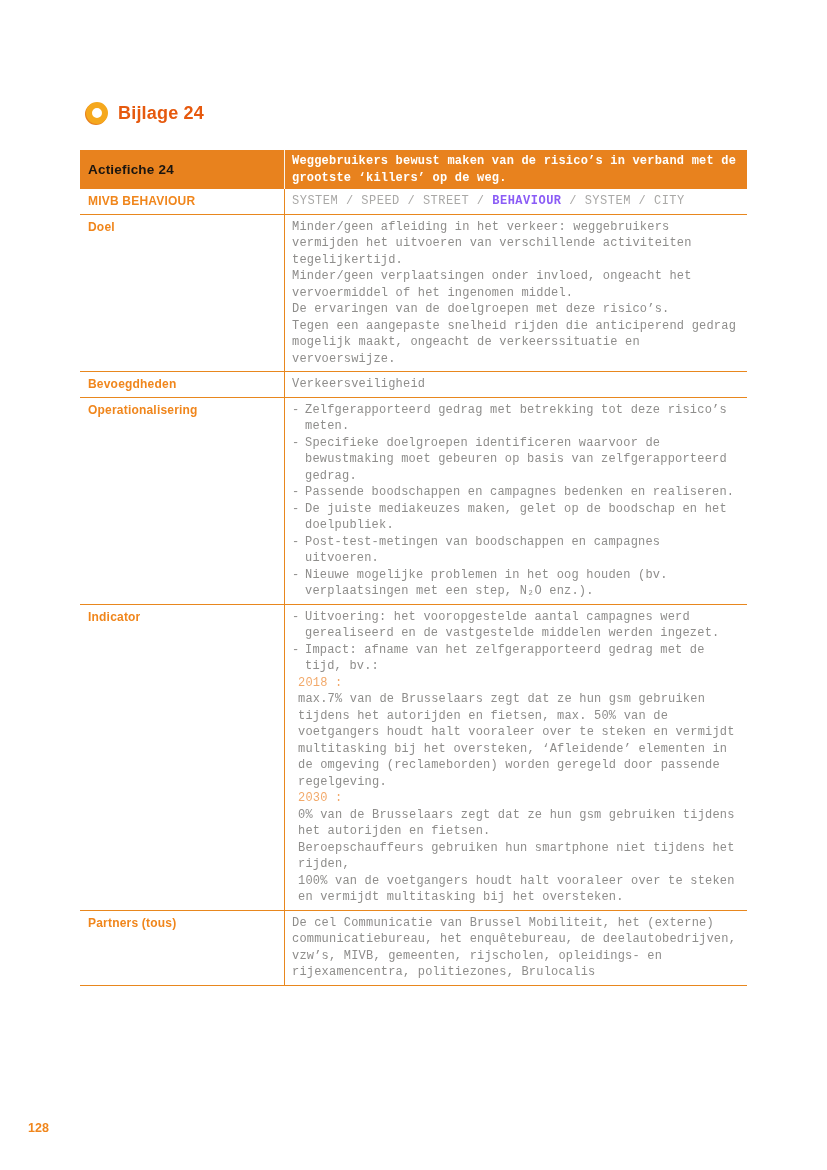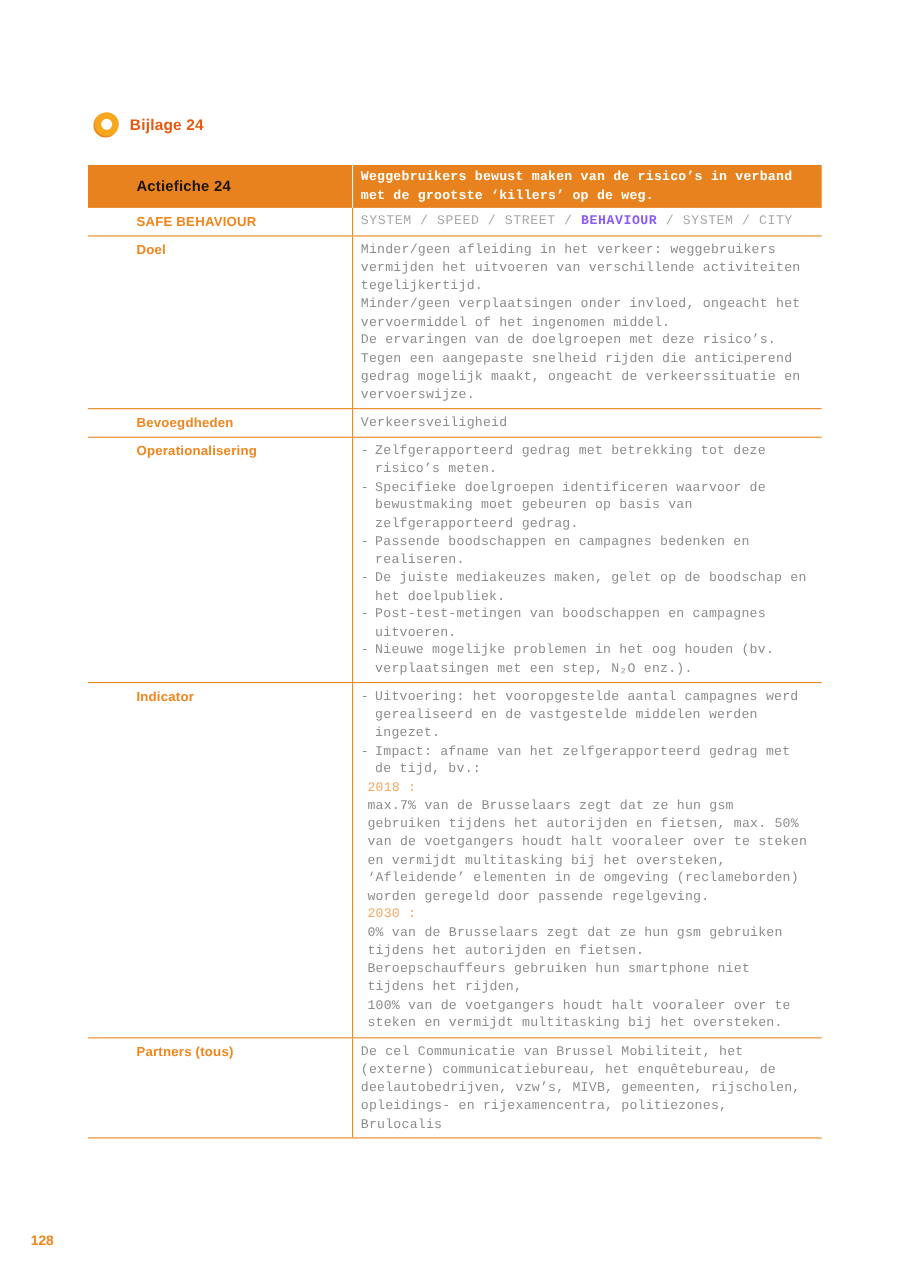--- a/index.html
+++ b/index.html
@@ -17,37 +17,36 @@
     display: flex; align-items: center; gap: 10px;
   }
   .ring-icon {
     width: 22px; height: 22px;
     border-radius: 50%;
     border: 6px solid #F5A81D;
     background: #fff;
     box-shadow: -1px 1px 0 0 #E8821E;
   }
   .page-title {
-    font-size: 14px; font-weight: bold;
+    font-size: 18px; font-weight: bold;
     color: #E6590E;
     letter-spacing: 0.2px;
   }
 
   
   .fiche-table {
     position: absolute; left: 80px; top: 150px;
     width: 667px;
     font-size: 12px;
     color: #8E8D8B;
   }
   .row {
     display: grid;
     grid-template-columns: 204px 1fr;
     border-bottom: 1px solid #E8871E;
-    padding-left: 36px;
   }
   .label-cell {
     color: #F0861C;
     font-weight: bold;
     font-size: 12px;
     padding: 5px 8px 4px 8px;
     letter-spacing: 0.2px;
   }
   .content-cell {
     padding: 4px 8px 4px 7px;
@@ -108,21 +107,21 @@
 </div>
 
 <div class="fiche-table">
 
   <div class="row header-row">
     <div class="label-cell">Actiefiche 24</div>
     <div class="content-cell">Weggebruikers bewust maken van de risico’s in verband met de grootste ‘killers’ op de weg.</div>
   </div>
 
   <div class="row">
-    <div class="label-cell">SAFE BEHAVIOUR</div>
+    <div class="label-cell">MIVB BEHAVIOUR</div>
     <div class="content-cell category-line"><span class="cat-gray">SYSTEM / SPEED / STREET / </span><span class="cat-bold">BEHAVIOUR</span><span class="cat-gray"> / SYSTEM / CITY</span></div>
   </div>
 
   <div class="row">
     <div class="label-cell">Doel</div>
     <div class="content-cell">
       <p>Minder/geen afleiding in het verkeer: weggebruikers vermijden het uitvoeren van verschillende activiteiten tegelijkertijd.</p>
       <p>Minder/geen verplaatsingen onder invloed, ongeacht het vervoermiddel of het ingenomen middel.</p>
       <p>De ervaringen van de doelgroepen met deze risico’s.</p>
       <p>Tegen een aangepaste snelheid rijden die anticiperend gedrag mogelijk maakt, ongeacht de verkeerssituatie en vervoerswijze.</p>

